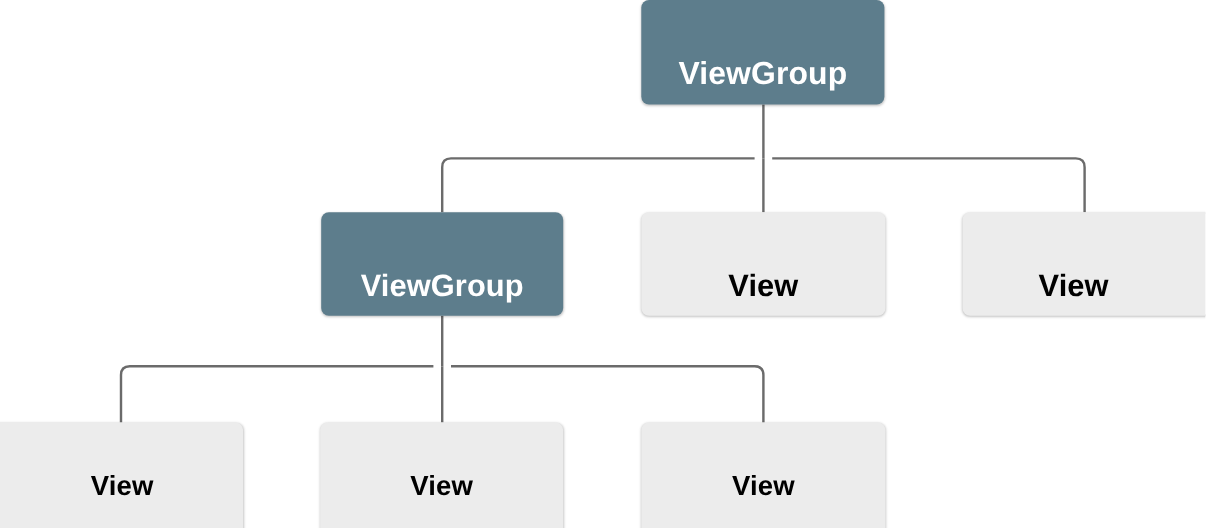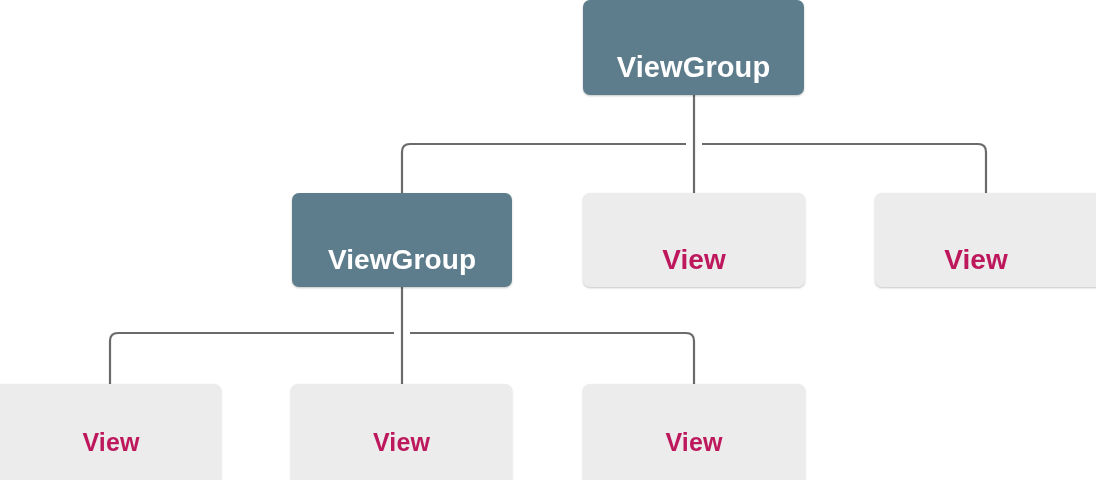--- a/index.html
+++ b/index.html
@@ -34,21 +34,21 @@
     justify-content: center;
     text-align: center;
     box-shadow: 0 1px 2px rgba(0,0,0,0.16), 0 1px 3px rgba(0,0,0,0.08);
   }
   .node-group {
     background: #5d7d8c;
     color: #ffffff;
   }
   .node-leaf {
     background: #ececec;
-    color: #be185d;
+    color: #000000;
   }
   .node-label {
     font-weight: bold;
     letter-spacing: 0.1px;
     line-height: 1;
     white-space: nowrap;
     margin-top: 40px;
   }
   .lbl-lg { font-size: 29px; }
   .lbl-md { font-size: 28px; }

